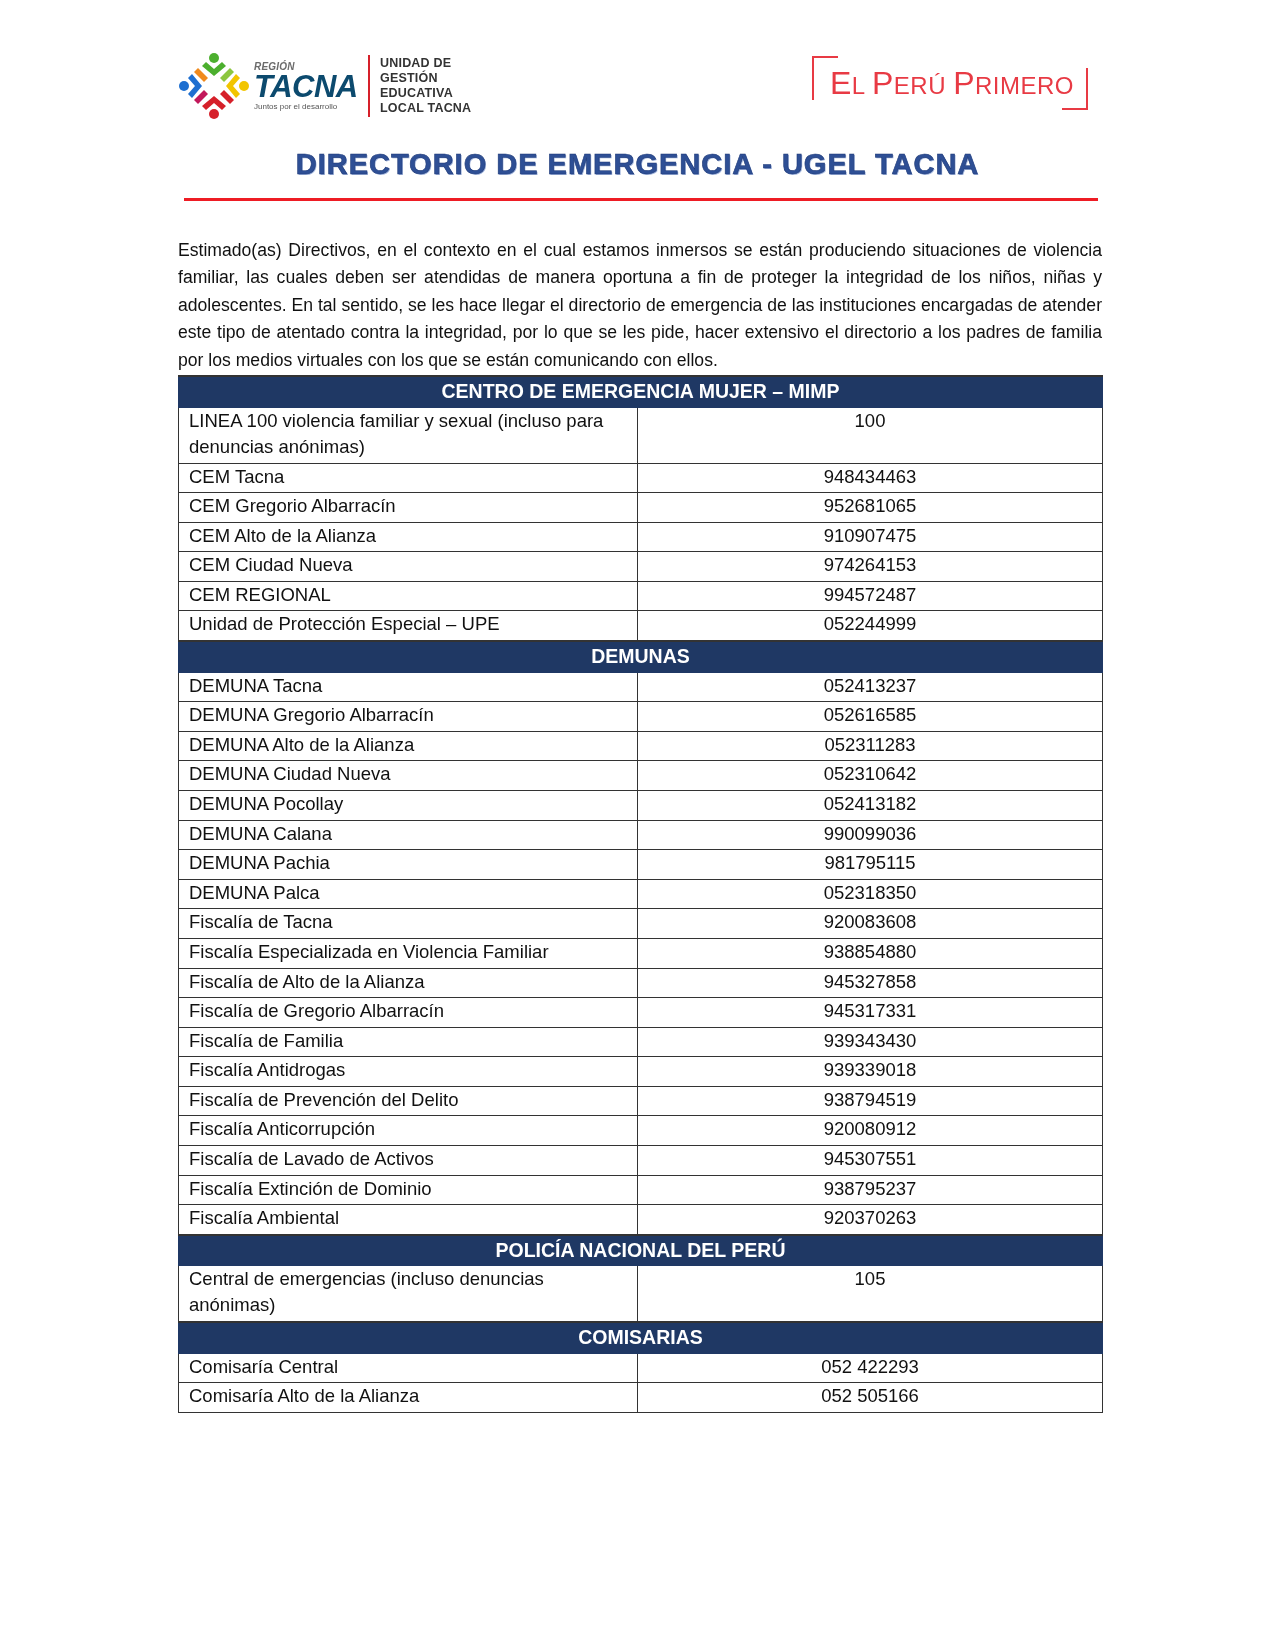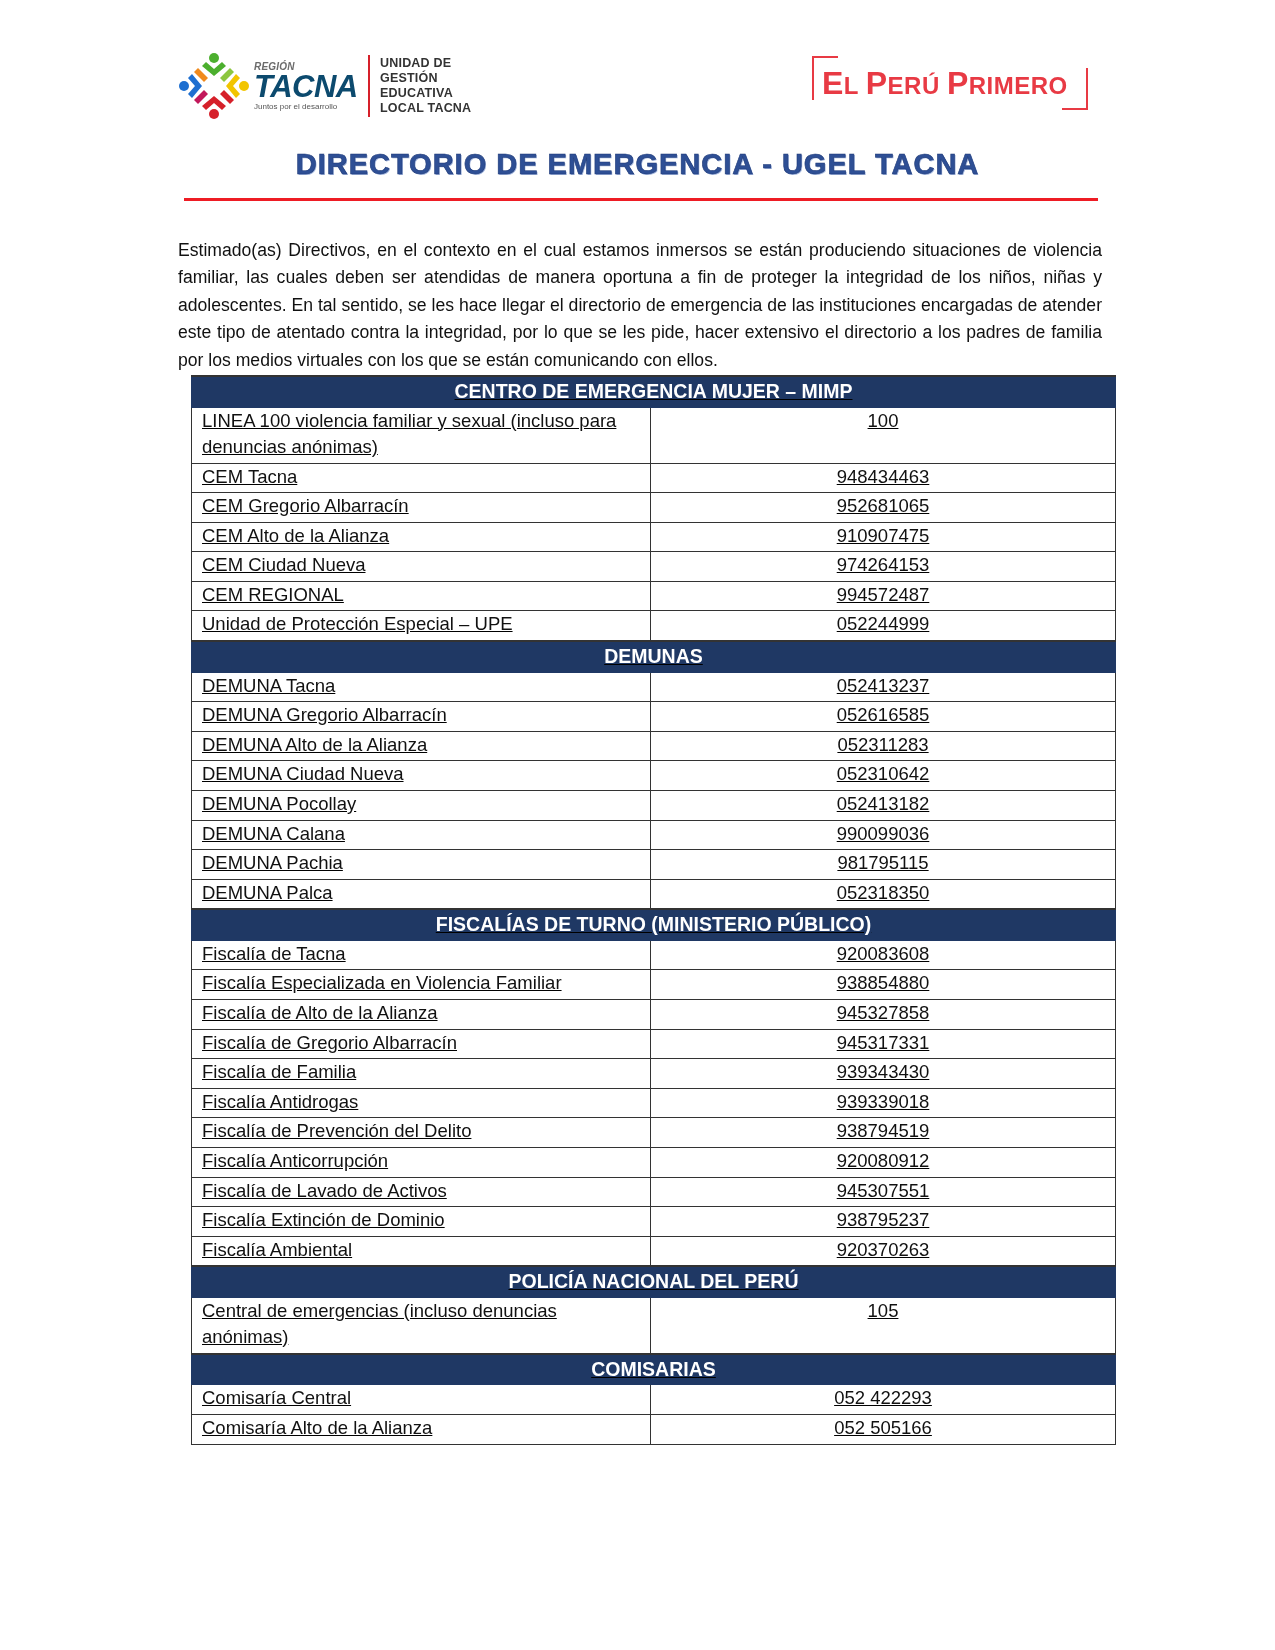--- a/index.html
+++ b/index.html
@@ -95,24 +95,24 @@
       position: absolute;
       right: 4px;
       bottom: 0;
       width: 24px;
       height: 40px;
       border-right: 2px solid #e83a44;
       border-bottom: 2px solid #e83a44;
     }
     .peru-text {
       position: absolute;
-      left: 10px;
+      left: 18px;
       top: 9px;
       font-size: 24px;
-      font-weight: bold;
+      font-weight: normal;
       color: #e83a44;
       letter-spacing: 0.5px;
       white-space: nowrap;
       font-variant: small-caps;
     }
     .peru-text .big { font-size: 32px; }
 
     
     .doc-title {
       position: absolute;
@@ -144,27 +144,26 @@
       top: 219px;
       font-size: 17.6px;
       line-height: 27.5px;
       text-align: justify;
       color: #111;
     }
 
     
     .directory {
       position: absolute;
-      left: 191px;
+      left: 178px;
       top: 375px;
       width: 924px;
       border-collapse: collapse;
       table-layout: fixed;
       font-size: 18.5px;
-      text-decoration: underline;
     }
     .directory col.c-name { width: 459px; }
     .directory col.c-phone { width: 465px; }
     .directory td {
       border: 1.5px solid #333;
       padding: 0 10px;
       height: 28.6px;
       line-height: 26px;
       vertical-align: top;
       color: #111;
@@ -307,23 +306,20 @@
     </tr>
     <tr>
       <td>DEMUNA Pachia</td>
       <td class="phone">981795115</td>
     </tr>
     <tr>
       <td>DEMUNA Palca</td>
       <td class="phone">052318350</td>
     </tr>
 
-    <tr class="section">
-      <td colspan="2">FISCALÍAS DE TURNO (MINISTERIO PÚBLICO)</td>
-    </tr>
     <tr>
       <td>Fiscalía de Tacna</td>
       <td class="phone">920083608</td>
     </tr>
     <tr>
       <td>Fiscalía Especializada en Violencia Familiar</td>
       <td class="phone">938854880</td>
     </tr>
     <tr>
       <td>Fiscalía de Alto de la Alianza</td>

